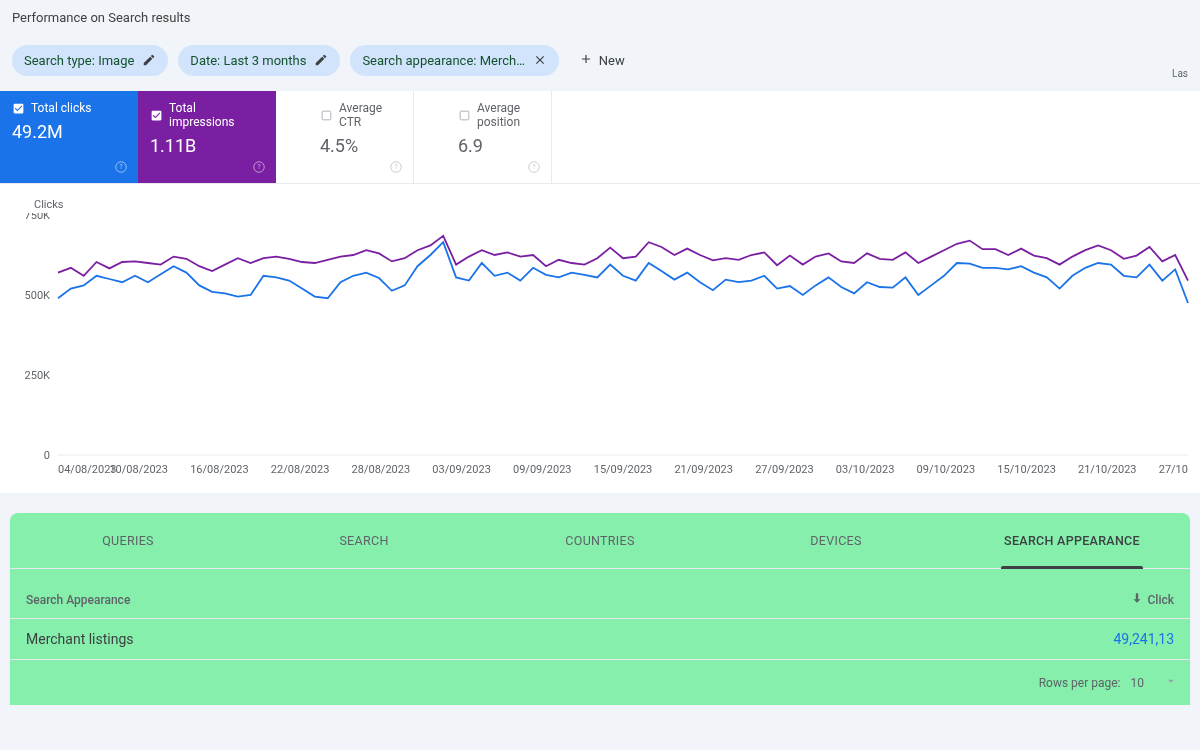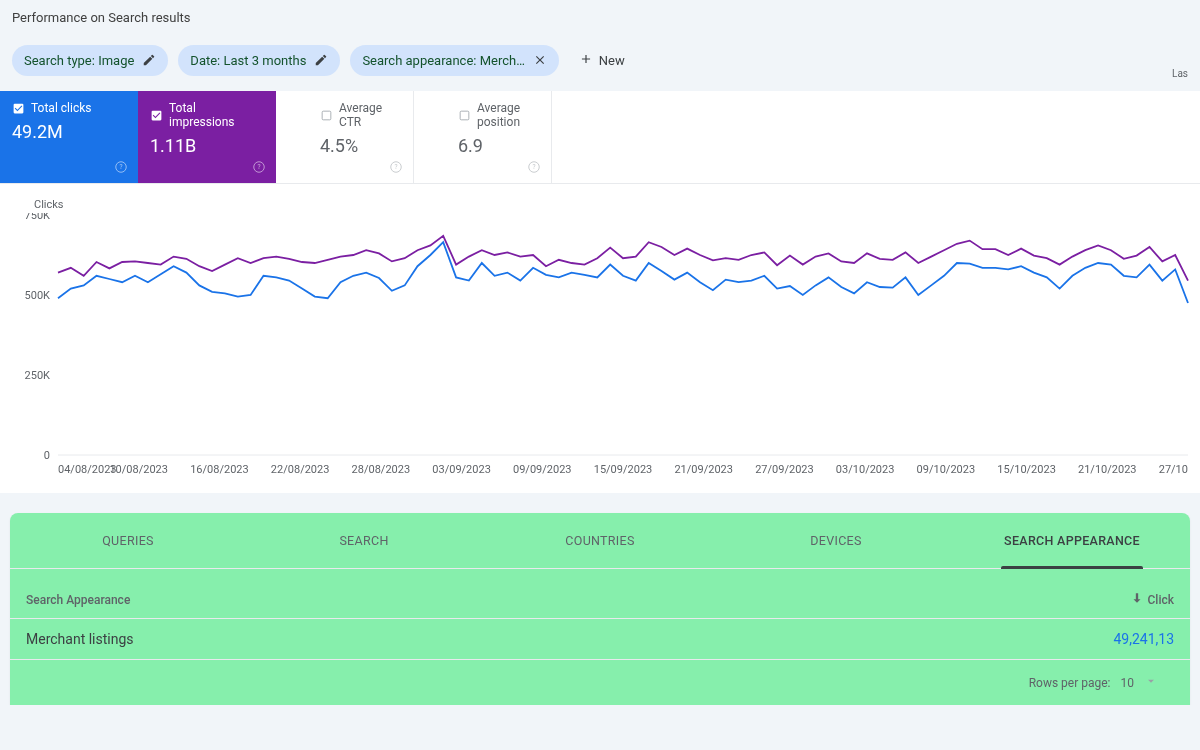--- a/index.html
+++ b/index.html
@@ -33,22 +33,22 @@
   .tabs-card { background: #86efac; margin: 20px 10px 0 10px; border-radius: 8px 8px 0 0; box-shadow: 0 1px 2px rgba(60,64,67,.1); }
   .tabs-row { display: flex; border-bottom: 1px solid #e8eaed; }
   .tab { flex: 1; text-align: center; padding: 20px 10px; font-size: 12.5px; color: #5f6368; letter-spacing: .3px; cursor: pointer; position: relative; }
   .tab.active { color: #3c4043; font-weight: 500; }
   .tab.active::after { content: ''; position: absolute; left: 20%; right: 20%; bottom: -1px; height: 3px; background: #3c4043; border-radius: 2px 2px 0 0; }
 
   .table-head { display: flex; align-items: center; padding: 22px 16px 10px 16px; font-size: 12px; color: #5f6368; font-weight: 500; }
   .table-head .col-clicks { margin-left: auto; display: inline-flex; align-items: center; gap: 4px; }
   .table-row { display: flex; align-items: center; padding: 12px 16px; border-top: 1px solid #e8eaed; font-size: 14px; }
   .table-row .row-val { margin-left: auto; color: #1a73e8; }
-  .pager { display:flex; justify-content:flex-end; align-items:center; gap:10px; padding: 14px 32px; font-size: 12px; color:#5f6368; border-top:1px solid #e8eaed;}
-  .pager .select { display:inline-flex; align-items:center; gap:10px; }
+  .pager { display:flex; justify-content:flex-end; align-items:center; gap:10px; padding: 14px 12px; font-size: 12px; color:#5f6368; border-top:1px solid #e8eaed;}
+  .pager .select { display:inline-flex; align-items:center; gap:20px; }
 
   svg.icon { width: 14px; height: 14px; }
 </style>
 </head>
 <body>
 
 <div class="header-area">
   <div class="page-title">Performance on Search results</div>
   <div class="filters-row">
     <div class="chip">

